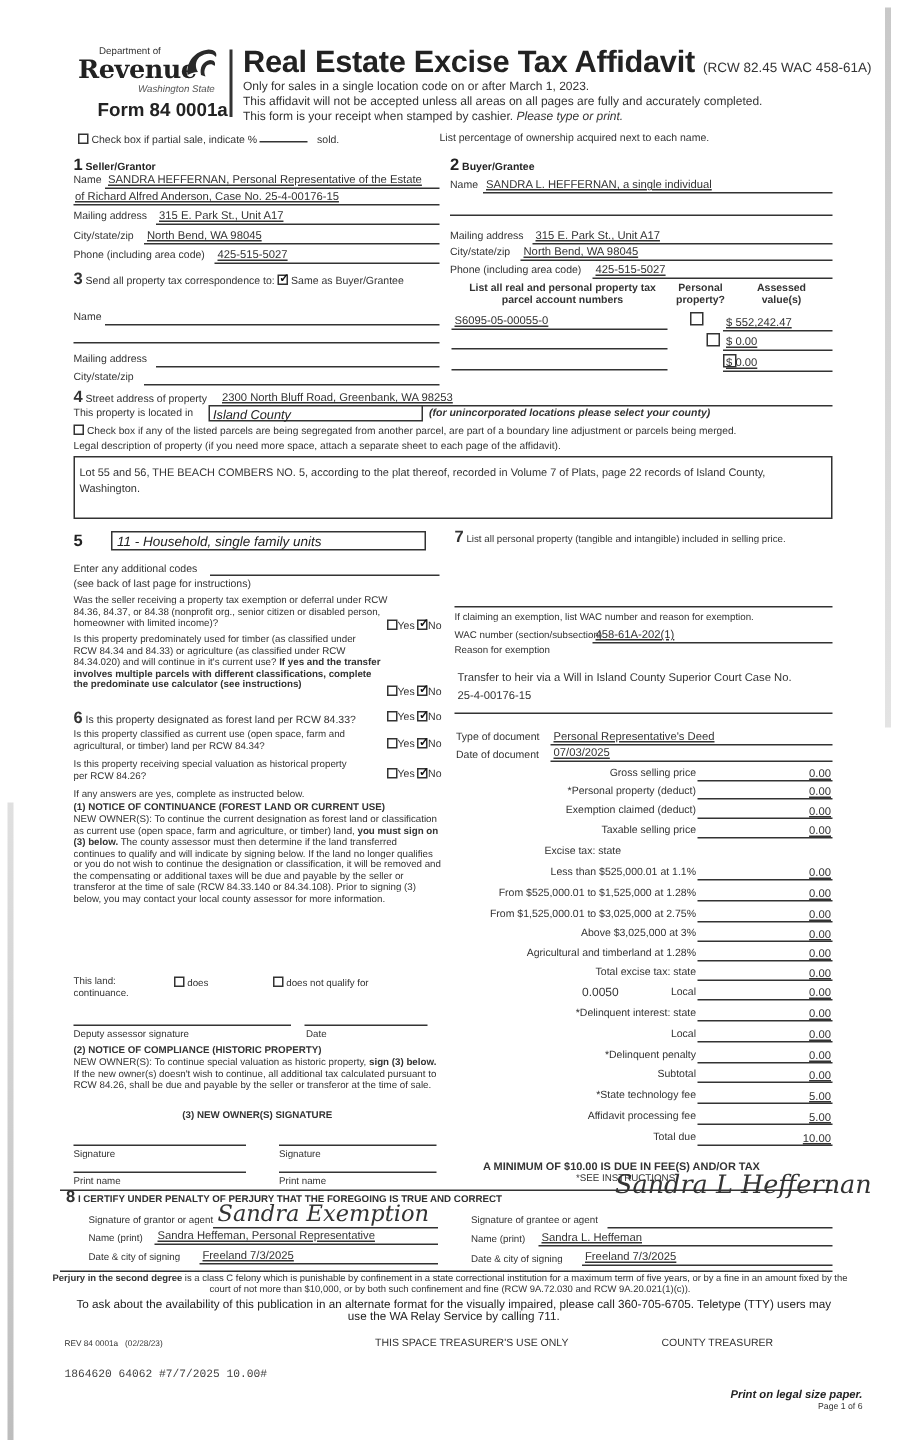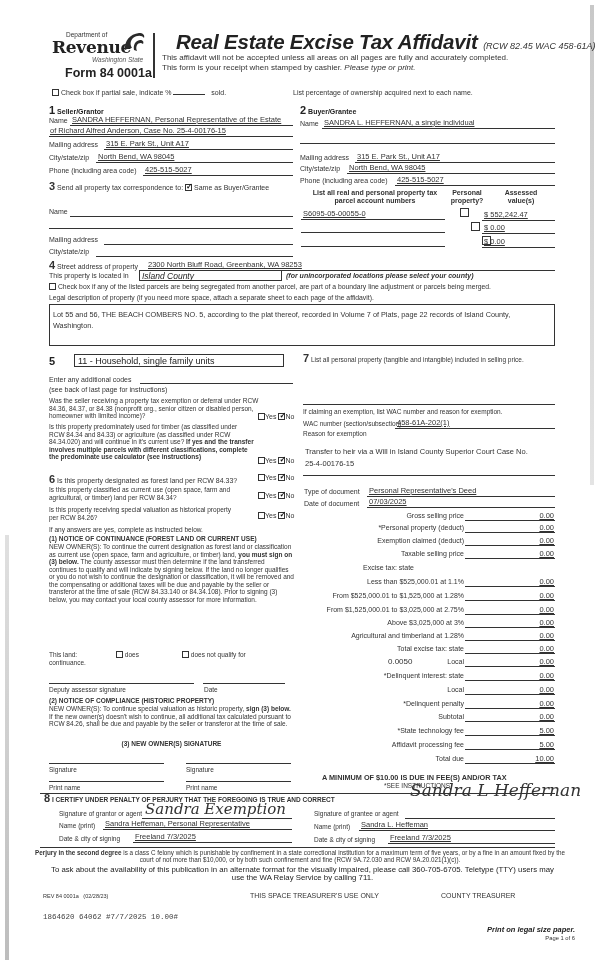--- a/index.html
+++ b/index.html
@@ -48,25 +48,26 @@
   <div class="logo-rev" style="position:absolute;left:0;top:6px;white-space:nowrap;">Revenue</div>
   <svg style="position:absolute;left:70px;top:0;" width="24" height="22" viewBox="0 0 24 22">
     <path d="M3 19 C2 10 8 3 17 2 C21 2 23 4 22 7 C20 4 15 4 11 7 C8 10 8 14 10 17 C7 17 5 18 3 19 Z" fill="#2a2a2a"></path>
     <path d="M12 19 C11 14 13 10 18 9 C21 9 22 11 21 13 C19 11 16 12 15 14 C14 16 14 18 15 20 Z" fill="#2a2a2a"></path>
   </svg>
   <div class="logo-state" style="position:absolute;left:40px;top:25px;white-space:nowrap;">Washington State</div>
 </div>
 <div class="abs form-no" style="left:53px;top:66px;white-space:nowrap;padding-left:12px;">Form 84 0001a</div>
 <div class="vsep"></div>
 
-<div class="abs title" style="left:176px;top:30px;white-space:nowrap;font-style:italic;">
+<div class="abs title" style="left:162px;top:30px;white-space:nowrap;">
   <span>Real Estate Excise Tax Affidavit</span>
   <span class="title-ref">(RCW 82.45 WAC 458-61A)</span>
 </div>
 <div class="abs subline" style="left:162px;top:53px;white-space:nowrap;">
+  <div>Only for sales in a single location code on or after March 1, 2023.</div>
   <div>This affidavit will not be accepted unless all areas on all pages are fully and accurately completed.</div>
   <div><span>This form is your receipt when stamped by cashier.</span> <span class="ital">Please type or print.</span></div>
 </div>
 
 
 <div class="abs lbl" style="left:52px;top:89px;">
   <span class="cb"></span>
   <span>Check box if partial sale, indicate %</span>
   <span style="display:inline-block;width:32px;border-bottom:1px solid #333;"></span>
   <span style="margin-left:4px;">sold.</span>
@@ -164,21 +165,21 @@
   <span class="cb"></span>
   <span style="font-size:6.8px;">Check box if any of the listed parcels are being segregated from another parcel, are part of a boundary line adjustment or parcels being merged.</span>
 </div>
 <div class="abs lbl" style="left:49px;top:294px;font-size:6.8px;">Legal description of property (if you need more space, attach a separate sheet to each page of the affidavit).</div>
 <div class="box" style="left:49px;top:304px;width:506px;height:42px;">
   <div style="position:absolute;left:3px;top:4px;right:6px;font-size:7.3px;line-height:11px;color:#333;">Lot 55 and 56, THE BEACH COMBERS NO. 5, according to the plat thereof, recorded in Volume 7 of Plats, page 22 records of Island County, Washington.</div>
 </div>
 
 
 <div class="abs secno" style="left:49px;top:355px;">5</div>
-<div class="box" style="left:74px;top:354px;width:210px;height:13px;">
+<div class="box" style="left:74px;top:354px;width:210px;height:13px;font-style:italic;">
   <span style="position:absolute;left:3px;top:1px;font-size:9px;color:#222;white-space:nowrap;">11 - Household, single family units</span>
 </div>
 <div class="abs lbl" style="left:49px;top:376px;">Enter any additional codes</div>
 <div class="line" style="left:140px;top:383px;width:153px;"></div>
 <div class="abs lbl" style="left:49px;top:386px;">(see back of last page for instructions)</div>
 <div class="abs small" style="left:49px;top:397px;width:215px;">Was the seller receiving a property tax exemption or deferral under RCW 84.36, 84.37, or 84.38 (nonprofit org., senior citizen or disabled person, homeowner with limited income)?</div>
 <div class="abs lbl" style="left:258px;top:413px;">
   <span class="cb"></span><span>Yes</span>
   <span class="cb checked"></span><span>No</span>
 </div>

